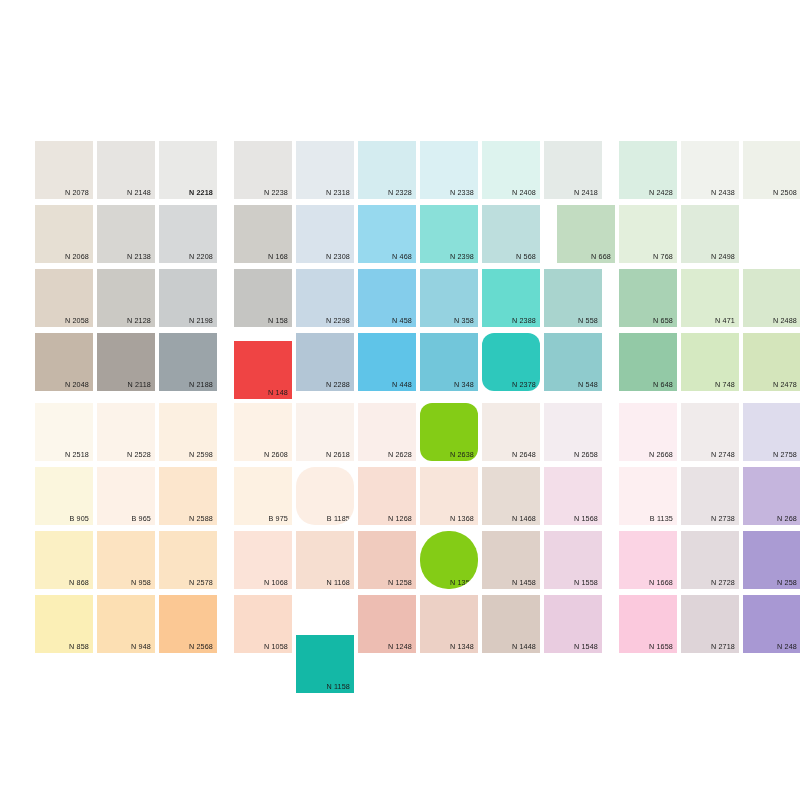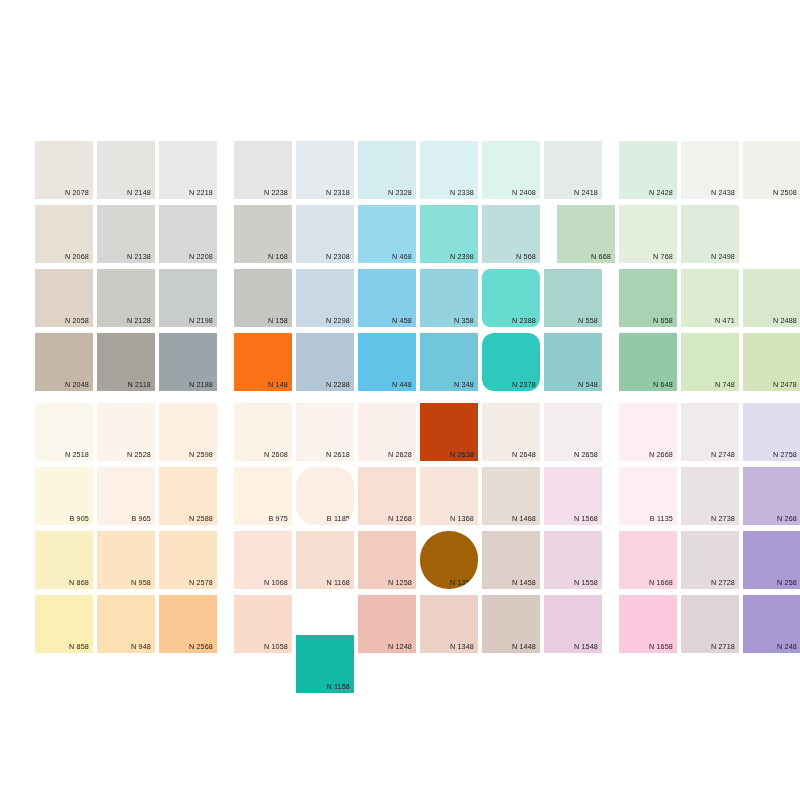--- a/index.html
+++ b/index.html
@@ -66,21 +66,21 @@
 
 <div id="palette-page">
   <div id="swatch-grid">
       <div class="swatch-row">
         <div class="swatch" style="background-color: rgb(234, 229, 222);">
           <span class="swatch-label">N 2078</span>
         </div>
         <div class="swatch" style="background-color: rgb(230, 228, 225);">
           <span class="swatch-label">N 2148</span>
         </div>
-        <div class="swatch" style="background-color: rgb(233, 233, 231);">
+        <div class="swatch" style="background-color: rgb(233, 233, 231); font-weight: bold;">
           <span class="swatch-label">N 2218</span>
         </div>
         <div class="swatch group-break" style="background-color: rgb(230, 229, 227);">
           <span class="swatch-label">N 2238</span>
         </div>
         <div class="swatch" style="background-color: rgb(228, 234, 238);">
           <span class="swatch-label">N 2318</span>
         </div>
         <div class="swatch" style="background-color: rgb(212, 236, 240);">
           <span class="swatch-label">N 2328</span>
@@ -154,21 +154,21 @@
         </div>
         <div class="swatch" style="background-color: rgb(200, 216, 229);">
           <span class="swatch-label">N 2298</span>
         </div>
         <div class="swatch" style="background-color: rgb(132, 205, 235);">
           <span class="swatch-label">N 458</span>
         </div>
         <div class="swatch" style="background-color: rgb(149, 210, 224);">
           <span class="swatch-label">N 358</span>
         </div>
-        <div class="swatch" style="background-color: rgb(103, 219, 207); border-radius: 8px;">
+        <div class="swatch" style="background-color: rgb(103, 219, 207);">
           <span class="swatch-label">N 2388</span>
         </div>
         <div class="swatch" style="background-color: rgb(169, 212, 206);">
           <span class="swatch-label">N 558</span>
         </div>
         <div class="swatch group-break" style="background-color: rgb(169, 210, 180);">
           <span class="swatch-label">N 658</span>
         </div>
         <div class="swatch" style="background-color: rgb(220, 236, 208);">
           <span class="swatch-label">N 471</span>
@@ -180,21 +180,21 @@
       <div class="swatch-row">
         <div class="swatch" style="background-color: rgb(197, 183, 168);">
           <span class="swatch-label">N 2048</span>
         </div>
         <div class="swatch" style="background-color: rgb(168, 162, 156);">
           <span class="swatch-label">N 2118</span>
         </div>
         <div class="swatch" style="background-color: rgb(155, 164, 169);">
           <span class="swatch-label">N 2188</span>
         </div>
-        <div class="swatch group-break" style="background-color: #f97316;">
+        <div class="swatch group-break" style="background-color: #ef4444; margin-top: 8px;">
           <span class="swatch-label">N 148</span>
         </div>
         <div class="swatch" style="background-color: rgb(179, 198, 214);">
           <span class="swatch-label">N 2288</span>
         </div>
         <div class="swatch" style="background-color: rgb(95, 196, 232);">
           <span class="swatch-label">N 448</span>
         </div>
         <div class="swatch" style="background-color: rgb(114, 198, 218);">
           <span class="swatch-label">N 348</span>
@@ -227,21 +227,21 @@
         </div>
         <div class="swatch group-break" style="background-color: rgb(253, 242, 230);">
           <span class="swatch-label">N 2608</span>
         </div>
         <div class="swatch" style="background-color: rgb(250, 242, 236);">
           <span class="swatch-label">N 2618</span>
         </div>
         <div class="swatch" style="background-color: rgb(250, 238, 234);">
           <span class="swatch-label">N 2628</span>
         </div>
-        <div class="swatch" style="background-color: #c2410c;">
+        <div class="swatch" style="background-color: #84cc16; border-radius: 12px;">
           <span class="swatch-label">N 2638</span>
         </div>
         <div class="swatch" style="background-color: rgb(243, 235, 230);">
           <span class="swatch-label">N 2648</span>
         </div>
         <div class="swatch" style="background-color: rgb(243, 236, 240);">
           <span class="swatch-label">N 2658</span>
         </div>
         <div class="swatch group-break" style="background-color: rgb(252, 238, 242);">
           <span class="swatch-label">N 2668</span>
@@ -303,21 +303,21 @@
         </div>
         <div class="swatch group-break" style="background-color: rgb(251, 227, 216);">
           <span class="swatch-label">N 1068</span>
         </div>
         <div class="swatch" style="background-color: rgb(246, 222, 208);">
           <span class="swatch-label">N 1168</span>
         </div>
         <div class="swatch" style="background-color: rgb(240, 203, 190);">
           <span class="swatch-label">N 1258</span>
         </div>
-        <div class="swatch" style="background-color: #a16207; border-radius: 28px;">
+        <div class="swatch" style="background-color: #84cc16; border-radius: 28px;">
           <span class="swatch-label">N 1358</span>
         </div>
         <div class="swatch" style="background-color: rgb(222, 208, 200);">
           <span class="swatch-label">N 1458</span>
         </div>
         <div class="swatch" style="background-color: rgb(236, 212, 227);">
           <span class="swatch-label">N 1558</span>
         </div>
         <div class="swatch group-break" style="background-color: rgb(251, 212, 228);">
           <span class="swatch-label">N 1668</span>

